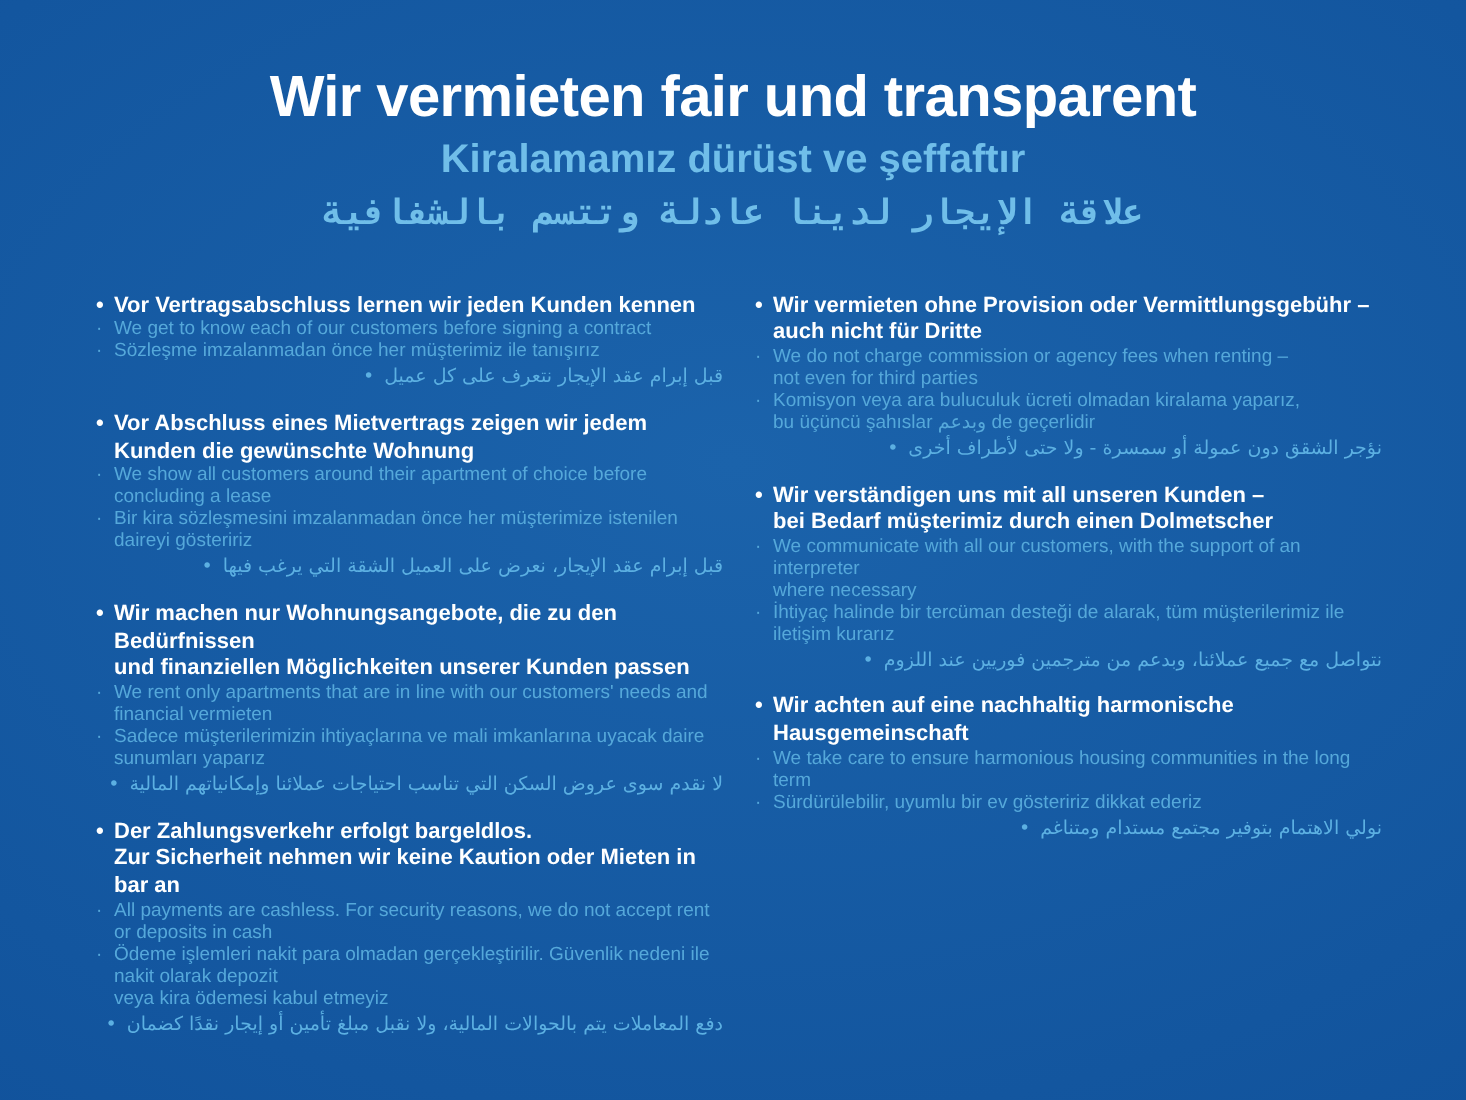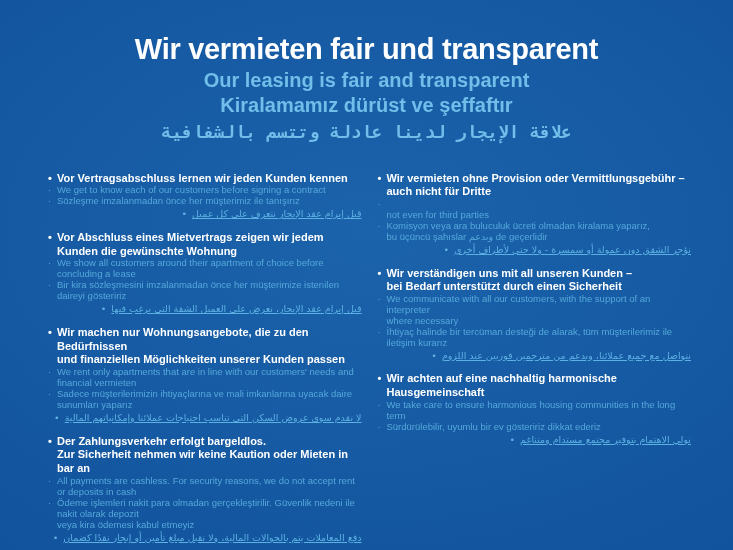--- a/index.html
+++ b/index.html
@@ -40,30 +40,29 @@
   .de-line{color:#ffffff;font-size:11px;font-weight:700;line-height:1.25;}
   .de-line .b{color:#ffffff;}
   .sub-line{color:#55a8da;font-size:9.5px;font-weight:400;line-height:1.15;}
   .sub-line .b{color:#55a8da;}
   .ar-row{
     display:flex;justify-content:flex-end;
     color:#5cb0e2;font-size:9.5px;line-height:1.35;margin-top:1px;
     font-family:"DejaVu Sans",sans-serif;
   }
   .ar-row .b{flex:0 0 auto;width:auto;margin-right:5px;}
-  .ar-text{text-align:left;text-decoration:underline;}
+  .ar-text{text-align:left;}
 </style>
 </head>
 <body>
 
 <div class="page">
 
   <div class="header">
     <h1 class="title-de">Wir vermieten fair und transparent</h1>
-    <div class="subtitle">Our leasing is fair and transparent</div>
     <div class="subtitle">Kiralamamız dürüst ve şeffaftır</div>
     <div class="subtitle-ar">علاقة الإيجار لدينا عادلة وتتسم بالشفافية</div>
   </div>
 
   <div class="columns">
     <div class="col" id="col-left">
         <div class="group">
           <div class="row de-line">
             <span class="b">•</span>
             <span>Vor Vertragsabschluss lernen wir jeden Kunden kennen</span>
@@ -157,20 +156,21 @@
           <div class="row de-line">
             <span class="b">•</span>
             <span>Wir vermieten ohne Provision oder Vermittlungsgebühr –</span>
           </div>
           <div class="row de-line">
             <span class="b hide">•</span>
             <span>auch nicht für Dritte</span>
           </div>
           <div class="row sub-line">
             <span class="b">·</span>
+            <span>We do not charge commission or agency fees when renting –</span>
           </div>
           <div class="row sub-line">
             <span class="b hide">·</span>
             <span>not even for third parties</span>
           </div>
           <div class="row sub-line">
             <span class="b">·</span>
             <span>Komisyon veya ara buluculuk ücreti olmadan kiralama yaparız,</span>
           </div>
           <div class="row sub-line">
@@ -182,21 +182,21 @@
             <span class="ar-text">نؤجر الشقق دون عمولة أو سمسرة - ولا حتى لأطراف أخرى</span>
           </div>
         </div>
         <div class="group">
           <div class="row de-line">
             <span class="b">•</span>
             <span>Wir verständigen uns mit all unseren Kunden –</span>
           </div>
           <div class="row de-line">
             <span class="b hide">•</span>
-            <span>bei Bedarf unterstützt durch einen Sicherheit</span>
+            <span>bei Bedarf müşterimiz durch einen Dolmetscher</span>
           </div>
           <div class="row sub-line">
             <span class="b">·</span>
             <span>We communicate with all our customers, with the support of an interpreter</span>
           </div>
           <div class="row sub-line">
             <span class="b hide">·</span>
             <span>where necessary</span>
           </div>
           <div class="row sub-line">

